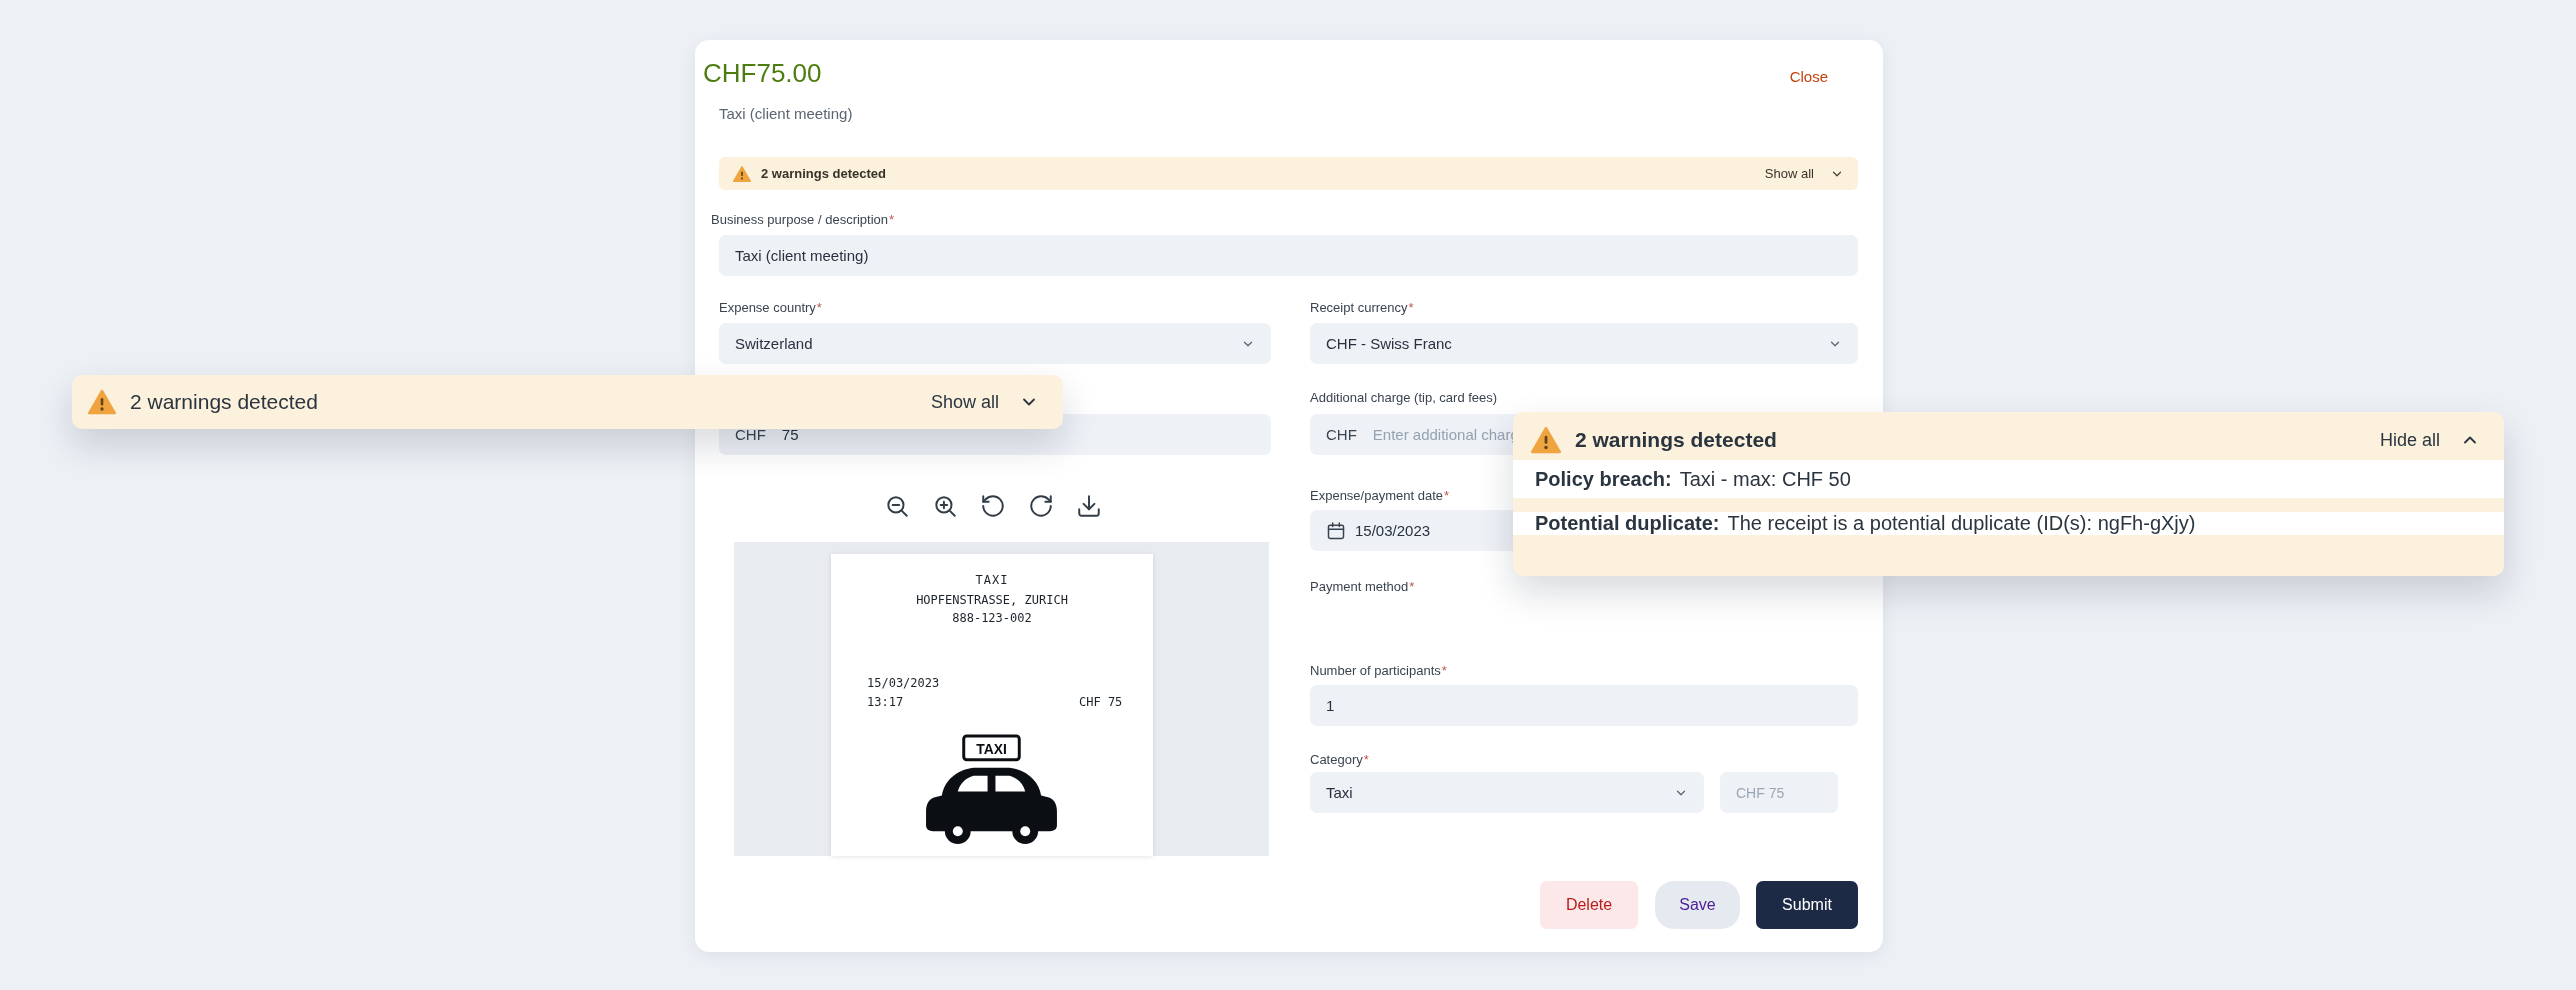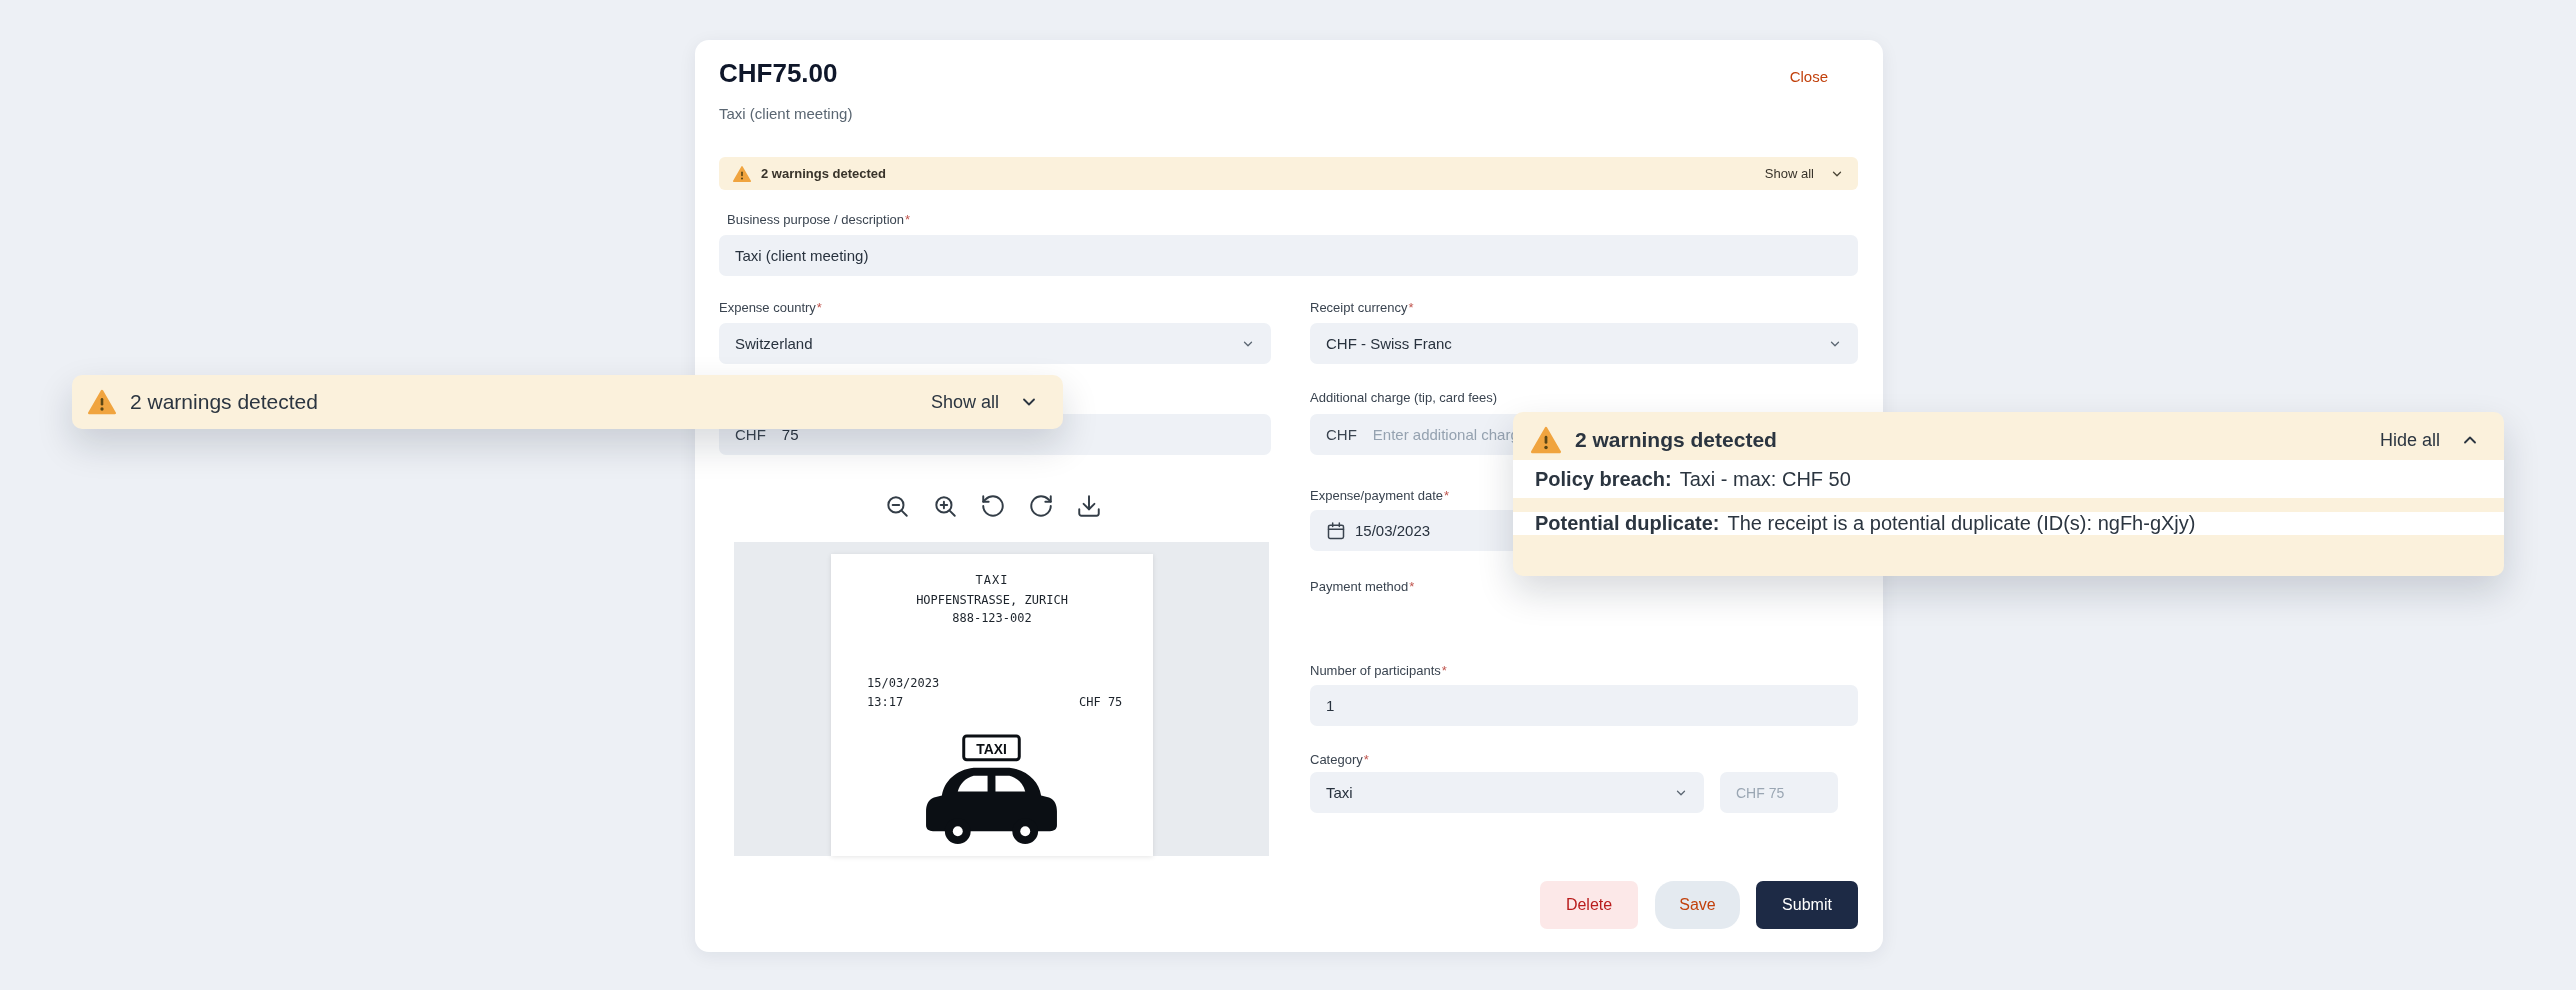--- a/index.html
+++ b/index.html
@@ -10,21 +10,21 @@
     color:#28323e;
   }
   .stage { position:relative; width:2576px; height:991px; background:#edf0f5; overflow:hidden; }
 
   
   .card {
     position:absolute; left:695px; top:40px; width:1188px; height:912px;
     background:#ffffff; border-radius:14px;
     box-shadow:0 4px 18px rgba(20,30,50,.07);
   }
-  .t-title { position:absolute; left:24px; top:18px; font-size:26px; font-weight:700; color:#0f172a; }
+  .t-title { position:absolute; left:8px; top:18px; font-size:26px; font-weight:400; color:#4d7c0f; }
   .t-close { position:absolute; right:55px; top:28px; font-size:15px; color:#c2410c;
     background:none; border:none; padding:0; cursor:pointer; font-family:inherit; }
   .t-sub { position:absolute; left:24px; top:65px; font-size:15px; color:#5a6672; }
 
   .banner {
     position:absolute; left:24px; top:117px; width:1139px; height:33px;
     background:#fbf1dc; border-radius:6px;
     display:flex; align-items:center; gap:10px; padding:0 14px;
   }
   .banner .txt { font-size:13px; font-weight:700; color:#38332a; }
@@ -35,21 +35,21 @@
 
   .inp {
     position:absolute; height:41px; background:#eef1f6; border-radius:7px;
     display:flex; align-items:center; padding:0 16px; font-size:15px; color:#28323e;
     border:none; font-family:inherit; cursor:pointer;
   }
   .chev { margin-left:auto; flex:0 0 auto; display:flex; }
   .pfx { color:#3a4450; margin-right:16px; }
   .ph  { color:#95a2b0; white-space:nowrap; }
 
-  .bp-lbl { left:32px; top:172px; }
+  .bp-lbl { left:16px; top:172px; }
   .bp-inp { left:24px; top:195px; width:1139px; }
   .ec-lbl { left:24px; top:260px; }
   .ec-inp { left:24px; top:283px; width:552px; }
   .rc-lbl { left:615px; top:260px; }
   .rc-inp { left:615px; top:283px; width:548px; }
   .ta-inp { left:24px; top:374px; width:552px; }
   .ac-lbl { left:615px; top:350px; }
   .ac-inp { left:615px; top:374px; width:548px; }
   .dt-lbl { left:615px; top:448px; }
   .dt-inp { left:615px; top:470px; width:548px; gap:9px; }
@@ -78,21 +78,21 @@
   .r-date     { top:122px; left:36px; }
   .r-time     { top:141px; left:36px; }
   .r-amt      { top:141px; left:248px; }
   .r-taxi     { position:absolute; left:91px; top:180px; width:139px; height:119px; }
 
   
   .btn { position:absolute; top:841px; height:48px; border:none; border-radius:7px;
     font-size:16px; font-family:inherit; cursor:pointer;
     display:flex; align-items:center; justify-content:center; }
   .btn-delete { left:845px; width:98px;  background:#fce8e8; color:#b91c1c; }
-  .btn-save   { left:960px; width:85px;  background:#e4eaf0; color:#c2410c;border-radius:19px; }
+  .btn-save   { left:960px; width:85px;  background:#e4eaf0; color:#4c1d95;border-radius:19px; }
   .btn-submit { left:1061px; width:102px; background:#1d2a45; color:#ffffff; }
 
   
   .pop-left {
     position:absolute; left:72px; top:375px; width:991px; height:54px; z-index:5;
     background:#fbf1dc; border-radius:10px; box-shadow:0 16px 36px rgba(15,23,42,.16);
     display:flex; align-items:center; gap:14px; padding:0 24px 0 16px;
   }
   .pop-left .txt { font-size:21px; font-weight:500; color:#2b3540; }
   .pop-left .showall { margin-left:auto; font-size:18px; color:#2b3540; cursor:pointer; background:none; border:none; font-family:inherit; }

